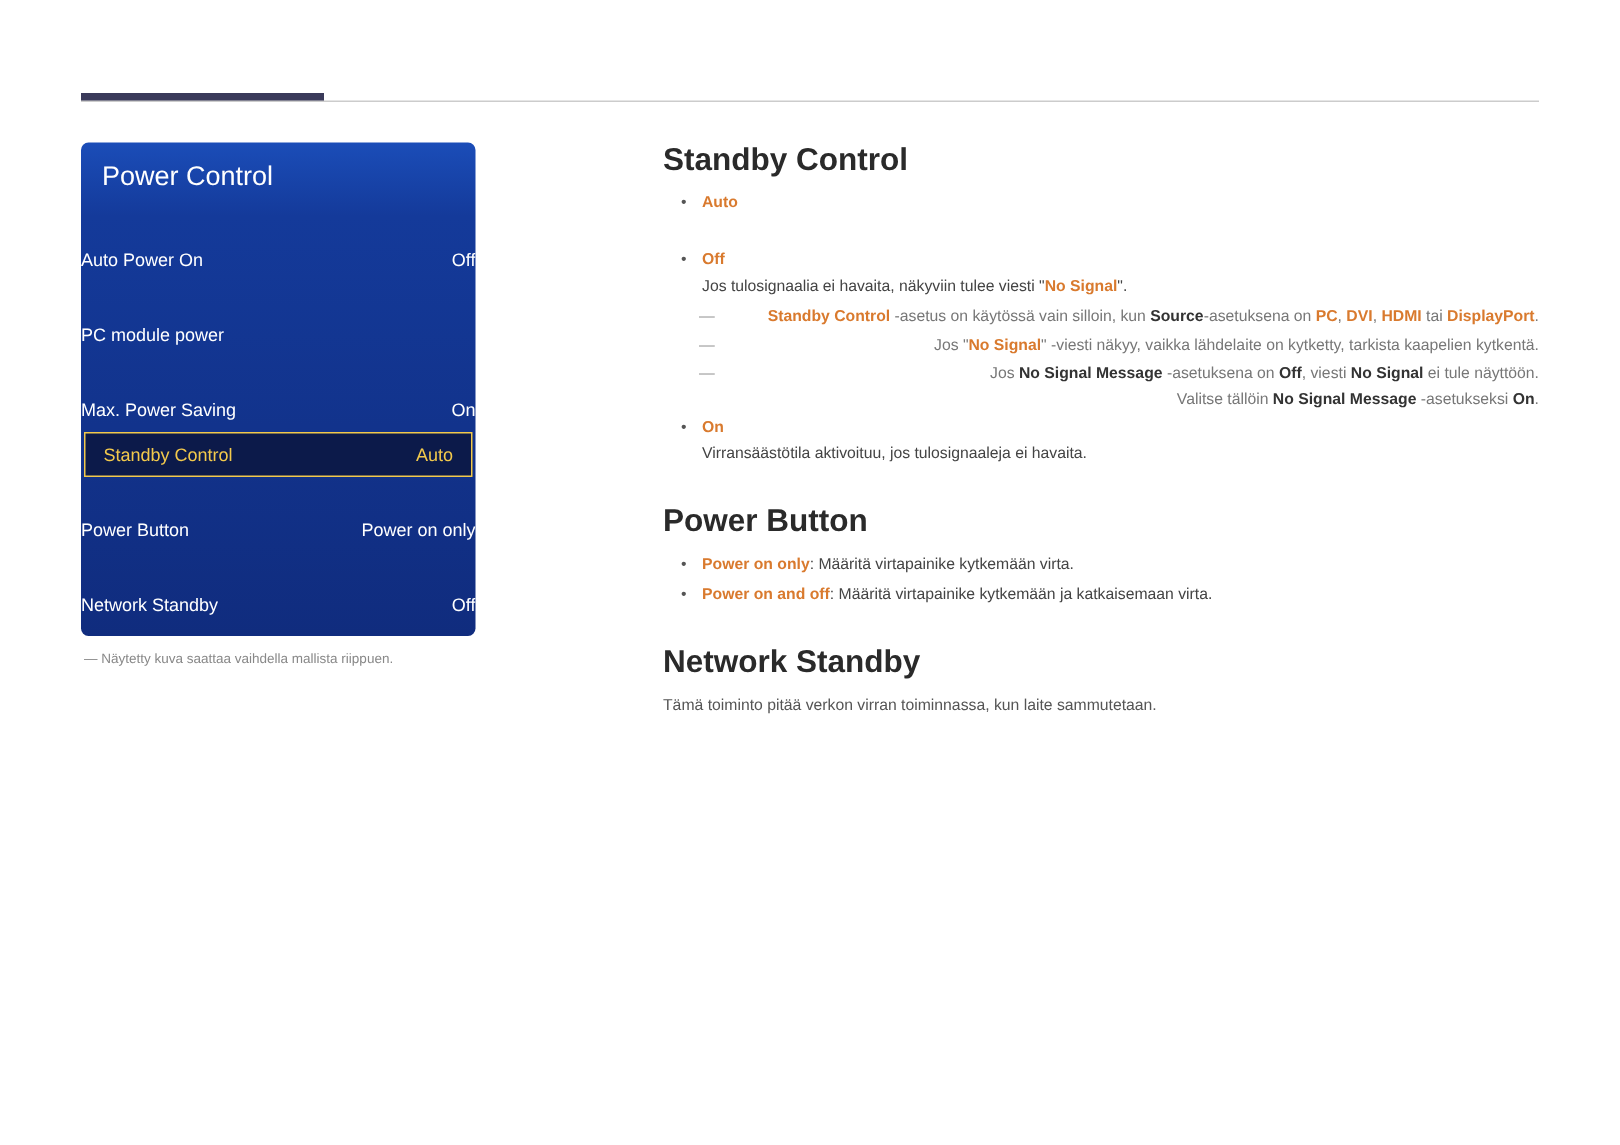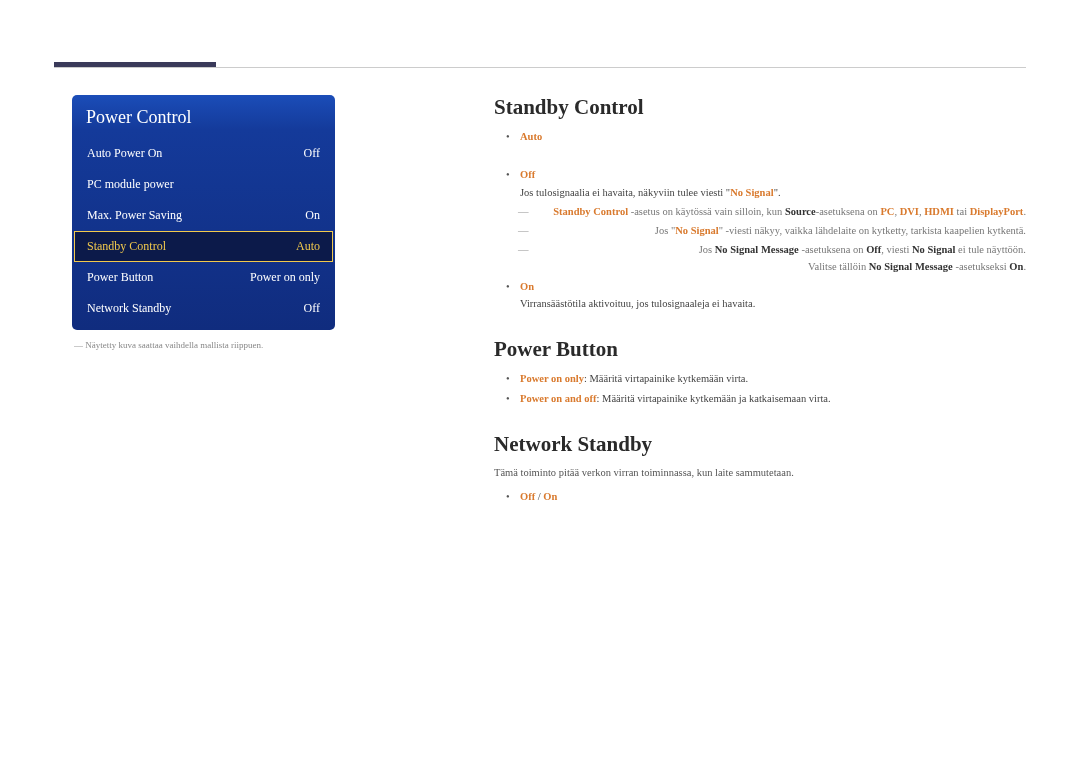--- a/index.html
+++ b/index.html
@@ -23,25 +23,24 @@
     position: absolute;
     top: 67px;
     left: 54px;
     right: 54px;
     height: 1px;
     background: #ccc;
   }
   .content {
     position: absolute;
     top: 95px;
-    left: 72px;
+    left: 54px;
     right: 54px;
     display: flex;
-    gap: 72px;
-    font-family: Liberation Serif, serif;
+    gap: 38px;
   }
   .left-col { width: 350px; flex-shrink: 0; }
   .right-col { flex: 1; }
 
   .menu-panel {
     width: 263px;
     border-radius: 5px;
     background: linear-gradient(to bottom, #1b4db8 0%, #143a9a 15%, #102c7e 100%);
     color: #fff;
     font-size: 13px;
@@ -50,22 +49,23 @@
   }
   .menu-title {
     font-size: 18px;
     font-weight: 400;
     padding: 12px 14px 10px 14px;
     color: #fff;
   }
   .menu-row {
     display: flex;
     justify-content: space-between;
-    padding: 8px 15px;
+    padding: 8px 0;
     font-size: 12px;
+    margin-top: 20px;
   }
   .menu-row.selected {
     background: #0c1a4a;
     color: #f2c94c;
     border: 1px solid #f2c94c;
     margin: 0 2px;
     padding: 7px 12px;
   }
   .menu-row .value { color: inherit; }
   .menu-note {
@@ -204,20 +204,15 @@
       <li>
         <span class="hl">Power on only</span><span>: Määritä virtapainike kytkemään virta.</span>
       </li>
       <li>
         <span class="hl">Power on and off</span><span>: Määritä virtapainike kytkemään ja katkaisemaan virta.</span>
       </li>
     </ul>
 
     <div class="section-title mt">Network Standby</div>
     <div class="desc">Tämä toiminto pitää verkon virran toiminnassa, kun laite sammutetaan.</div>
-    <ul class="bullets">
-      <li>
-        <span class="hl">Off</span><span> / </span><span class="hl">On</span>
-      </li>
-    </ul>
 
   </div>
 </div>
 
 </body></html>

